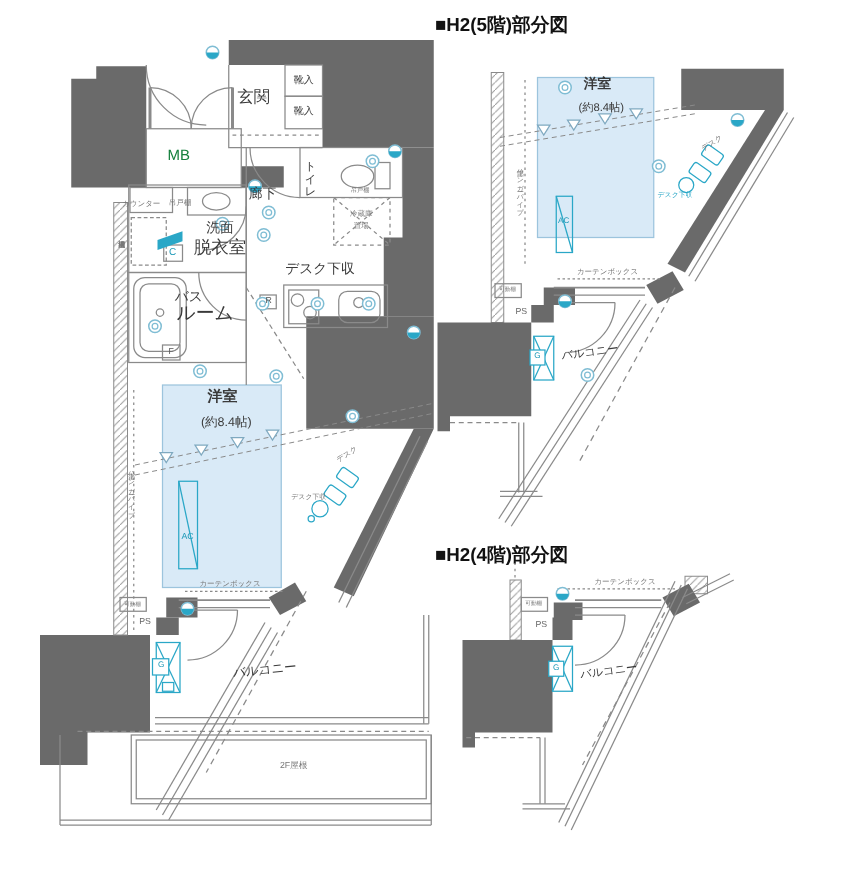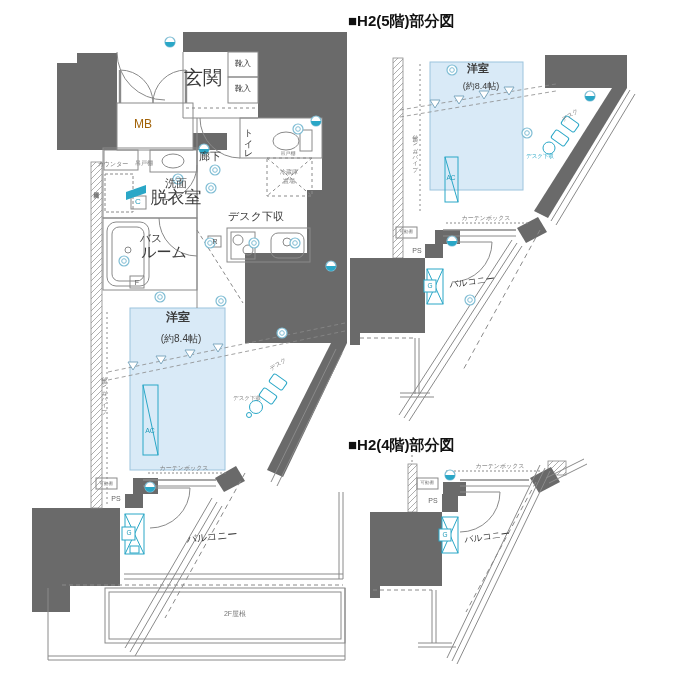--- a/index.html
+++ b/index.html
@@ -278,32 +278,32 @@
     <line x1="550" y1="471" x2="457" y2="664"></line>
     <line x1="536" y1="482" x2="466" y2="612" stroke-dasharray="5,4"></line>
     <line x1="546" y1="478" x2="584" y2="459"></line>
     <line x1="549" y1="483" x2="587" y2="464"></line>
   </g>
   <g>
     <use href="#sc" x="450" y="475"></use>
   </g>
 </svg>
 
-<div class="lb" style="left:203px;top:77px;font-size:19px;">玄関</div>
+<div class="lb" style="left:203px;top:77px;font-size:13px;">玄関</div>
 <div class="lb" style="left:243px;top:64px;font-size:8px;">靴入</div>
 <div class="lb" style="left:243px;top:89px;font-size:8px;">靴入</div>
-<div class="lb" style="left:143px;top:124px;font-size:12px;color:#a16207;">MB</div>
+<div class="lb" style="left:143px;top:124px;font-size:12px;color:#15803d;">MB</div>
 <div class="lb v" style="left:248px;top:138px;font-size:9px;">トイレ</div>
 <div class="lb" style="left:288px;top:153px;font-size:5px;color:#777;">吊戸棚</div>
 <div class="lb" style="left:210px;top:156px;font-size:11px;text-align:center;">廊下</div>
 <div class="lb" style="left:113px;top:164px;font-size:6px;color:#777;">カウンター</div>
 <div class="lb" style="left:144px;top:163px;font-size:6px;color:#777;">吊戸棚</div>
 <div class="lb v" style="left:96px;top:188px;font-size:5.5px;color:#777;">洗濯機置場</div>
 <div class="lb" style="left:176px;top:183px;font-size:11px;">洗面</div>
-<div class="lb" style="left:176px;top:197px;font-size:17px;">脱衣室</div>
+<div class="lb" style="left:176px;top:197px;font-size:14px;">脱衣室</div>
 <div class="lb teal" style="left:138px;top:202px;font-size:8px;">C</div>
 <div class="lb" style="left:151px;top:238px;font-size:11px;">バス</div>
 <div class="lb" style="left:164px;top:251px;font-size:15px;">ルーム</div>
 <div class="lb gray" style="left:137px;top:282px;font-size:7px;">F</div>
 <div class="lb" style="left:256px;top:216px;font-size:11px;">デスク下収</div>
 <div class="lb gray" style="left:215px;top:241px;font-size:7px;">R</div>
 <div class="lb" style="left:289px;top:172px;font-size:6px;color:#777;">冷蔵庫</div>
 <div class="lb" style="left:289px;top:181px;font-size:6px;color:#777;">置場</div>
 <div class="lb" style="left:178px;top:317px;font-size:12px;font-weight:bold;">洋室</div>
 <div class="lb" style="left:181px;top:339px;font-size:10px;">(約8.4帖)</div>

